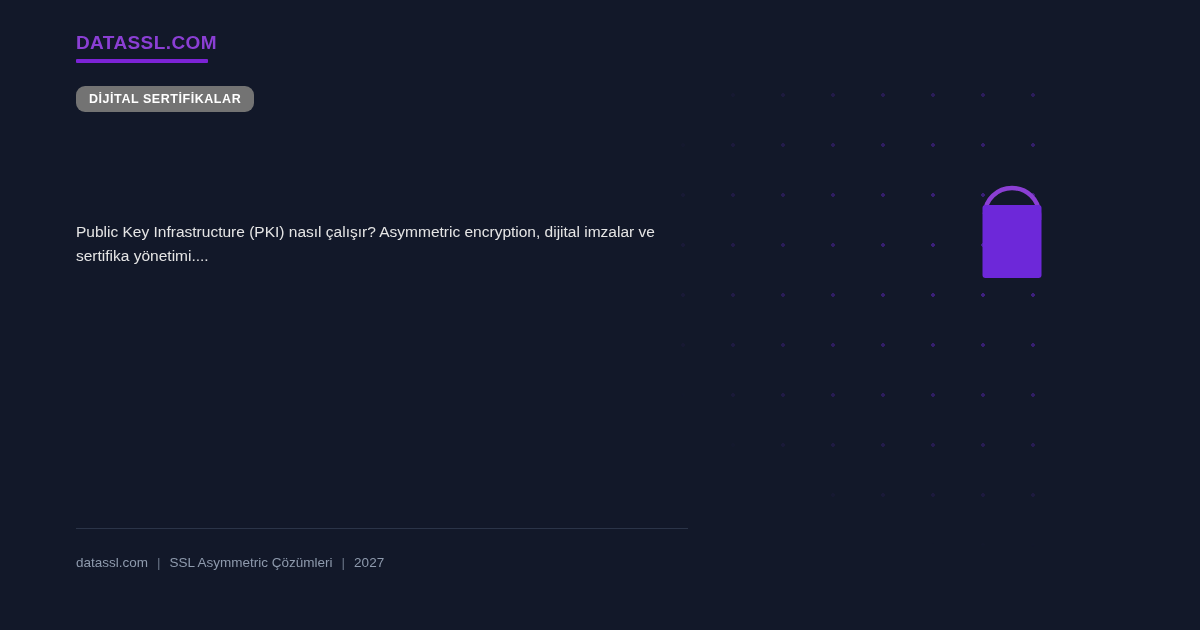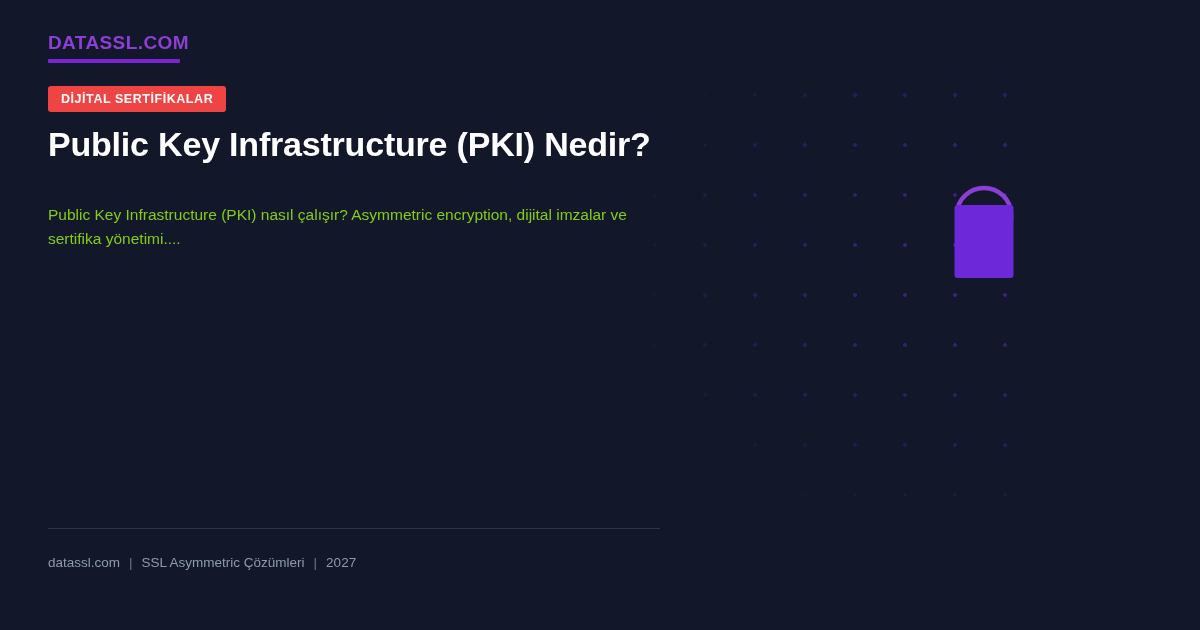--- a/index.html
+++ b/index.html
@@ -13,20 +13,21 @@
     font-family: "Liberation Sans", sans-serif;
     background: #121829;
   }
 
   #card {
     position: relative;
     width: 1033px;
     height: 630px;
     background: #121829;
     overflow: hidden;
+    margin-left: 28px;
   }
 
   
   #dot-grid {
     position: absolute;
     left: 620px;
     top: 60px;
     width: 580px;
     height: 500px;
     background-image: radial-gradient(#6d28d9 1.6px, transparent 1.7px);
@@ -78,22 +79,22 @@
   }
 
   .badge {
     position: absolute;
     top: 86px;
     left: 0;
     height: 26px;
     padding: 0 13px;
     display: inline-flex;
     align-items: center;
-    background: #ef4444;
-    border-radius: 3px;
+    background: #737373;
+    border-radius: 9px;
     color: #ffffff;
     font-size: 12.5px;
     font-weight: bold;
     letter-spacing: 0.55px;
     white-space: nowrap;
     box-sizing: border-box;
   }
 
   .headline {
     position: absolute;
@@ -103,25 +104,25 @@
     margin: 0;
     color: #ffffff;
     font-size: 34px;
     font-weight: bold;
     line-height: 1.18;
     letter-spacing: -0.2px;
   }
 
   .description {
     position: absolute;
-    top: 203px;
+    top: 220px;
     left: 0;
     width: 625px;
     margin: 0;
-    color: #84cc16;
+    color: #e5e5e5;
     font-size: 15.5px;
     font-weight: normal;
     line-height: 1.55;
   }
 
   
   .footer {
     position: absolute;
     left: 0;
     top: 528px;
@@ -162,21 +163,20 @@
 
   <div id="content">
 
     <div class="brand-wrap">
       <div class="brand-name">DATASSL.COM</div>
       <div class="brand-rule"></div>
     </div>
 
     <div class="badge">DİJİTAL SERTİFİKALAR</div>
 
-    <h1 class="headline">Public Key Infrastructure (PKI) Nedir?</h1>
 
     <p class="description">Public Key Infrastructure (PKI) nasıl çalışır? Asymmetric encryption, dijital imzalar ve sertifika yönetimi....</p>
 
     <div class="footer">
       <div class="footer-rule"></div>
       <div class="footer-meta">
         <span>datassl.com</span>
         <span class="footer-sep">|</span>
         <span>SSL Asymmetric Çözümleri</span>
         <span class="footer-sep">|</span>

